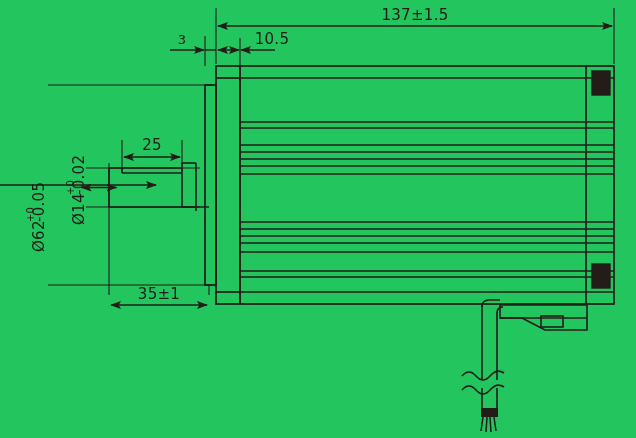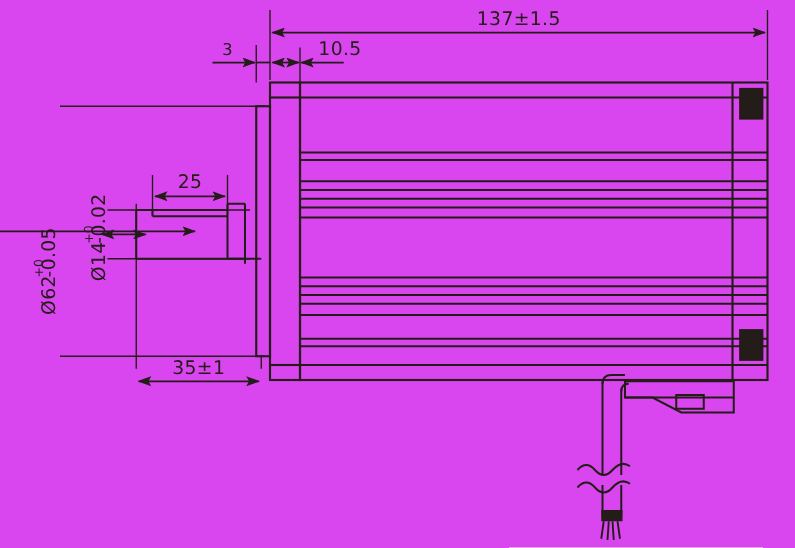--- a/index.html
+++ b/index.html
@@ -1,18 +1,18 @@
 <!DOCTYPE html>
 <html><head>
 <meta charset="utf-8">
 <style>
   html,body{margin:0;padding:0;background:#ffffff;}
   body{width:636px;height:438px;overflow:hidden;
        font-family:"DejaVu Sans","Liberation Sans",sans-serif;}
-  #stage{position:relative;width:636px;height:438px;background:#d946ef;}
+  #stage{position:relative;width:636px;height:438px;background:#22c55e;}
   svg{display:block;}
   .dimtext{font-family:"DejaVu Sans","Liberation Sans",sans-serif;
            font-size:15px;fill:#241c18;letter-spacing:0.3px;}
   .dimtext-sm{font-family:"DejaVu Sans","Liberation Sans",sans-serif;
            font-size:13px;fill:#241c18;}
   .dimtext-tol{font-family:"DejaVu Sans","Liberation Sans",sans-serif;
            font-size:10px;fill:#241c18;}
 </style>
 </head>
 <body>

